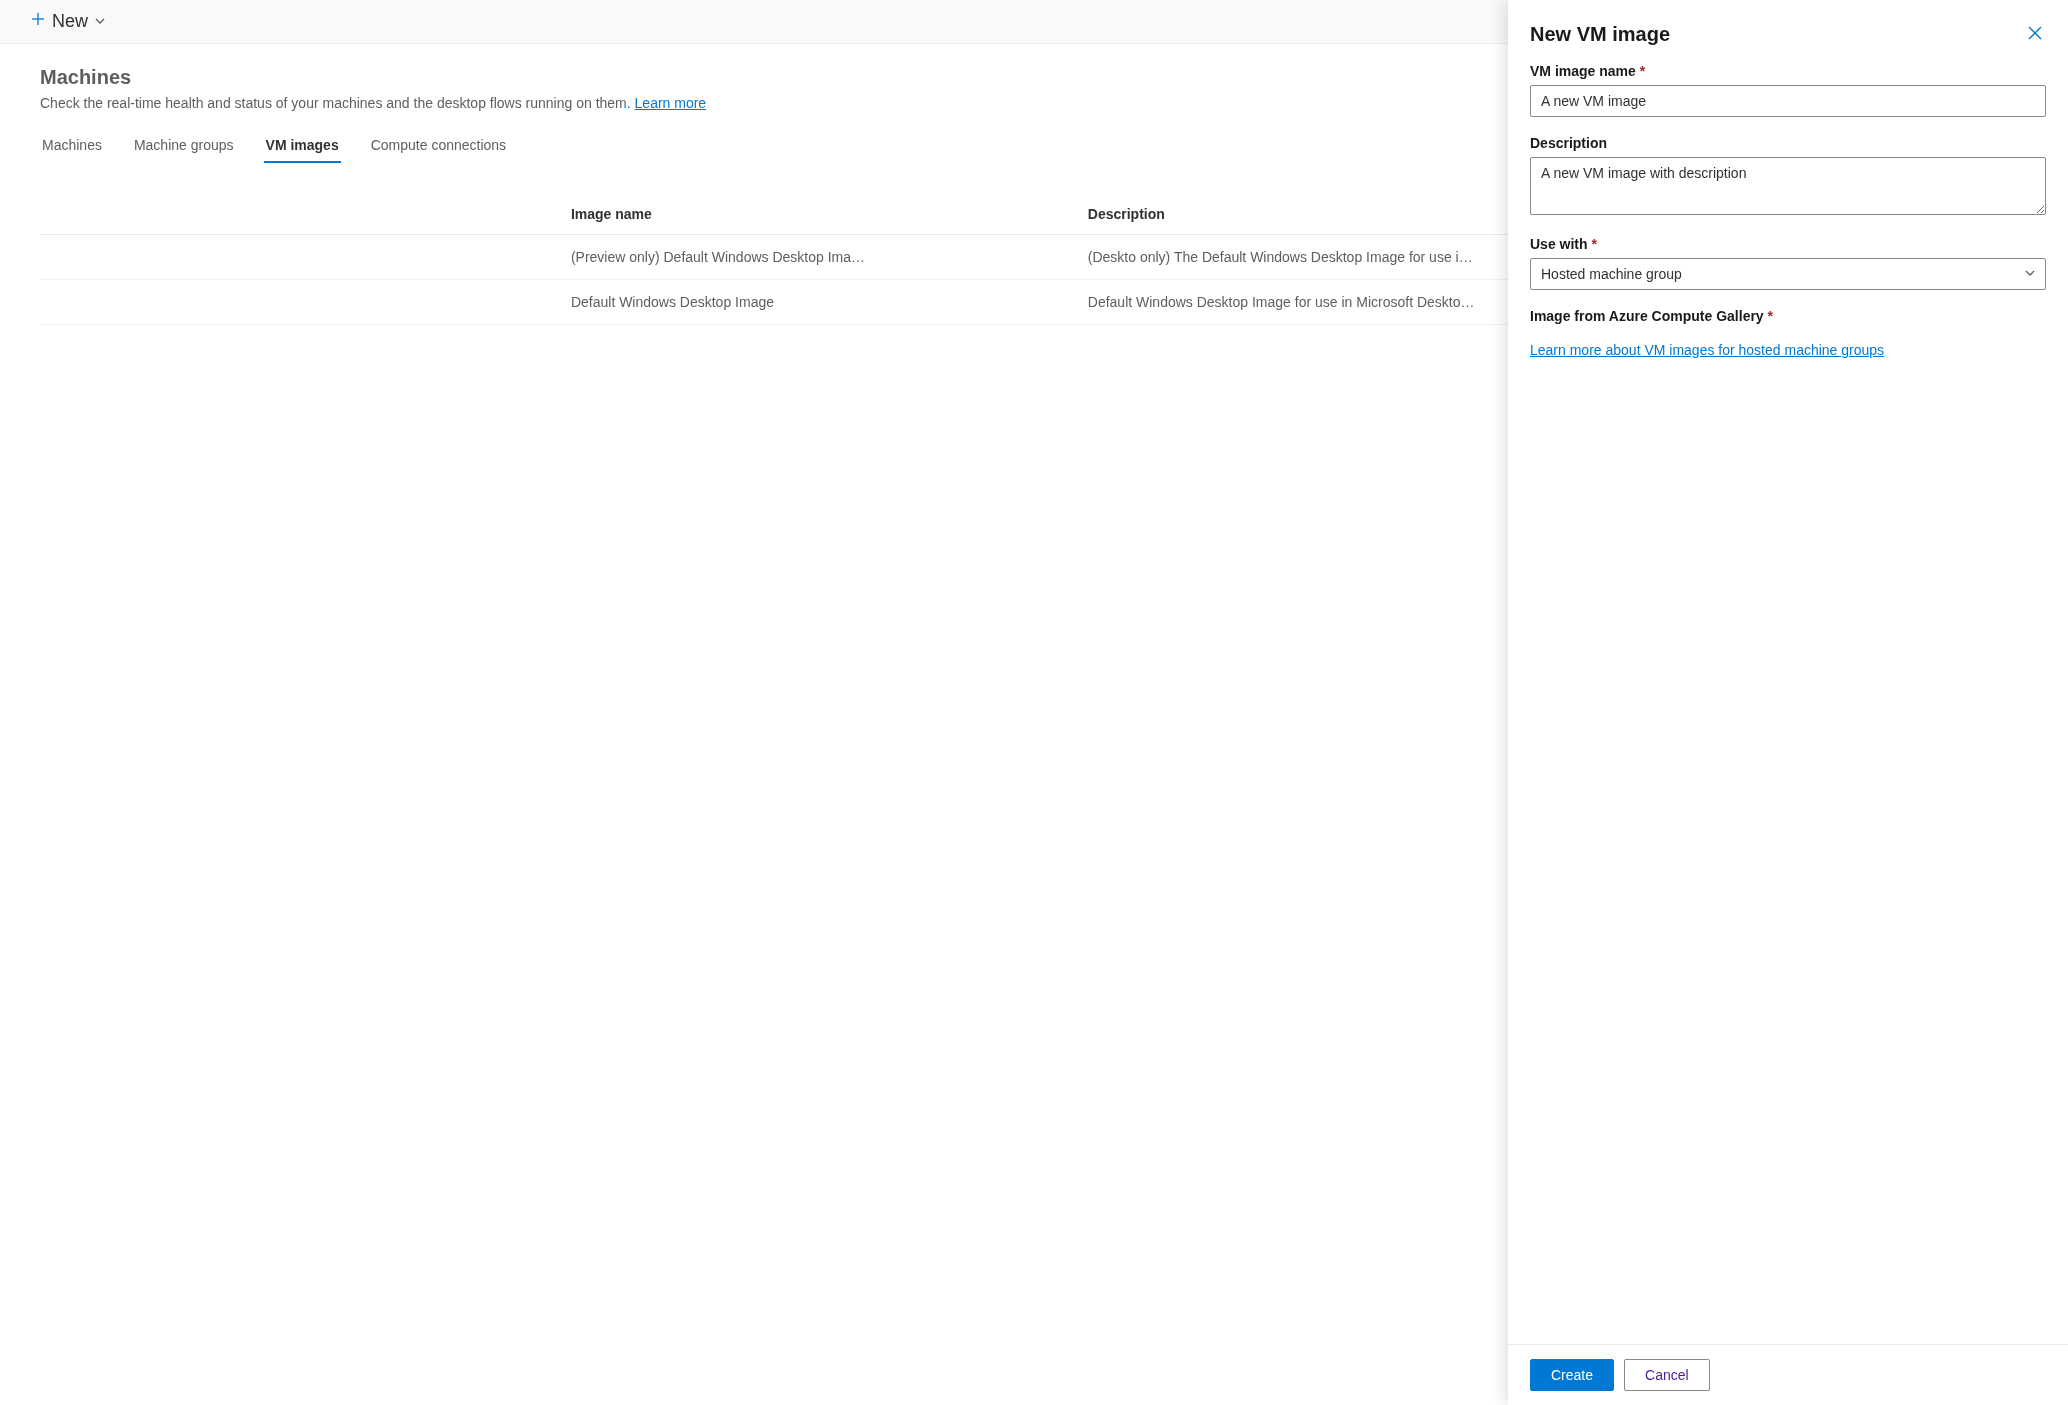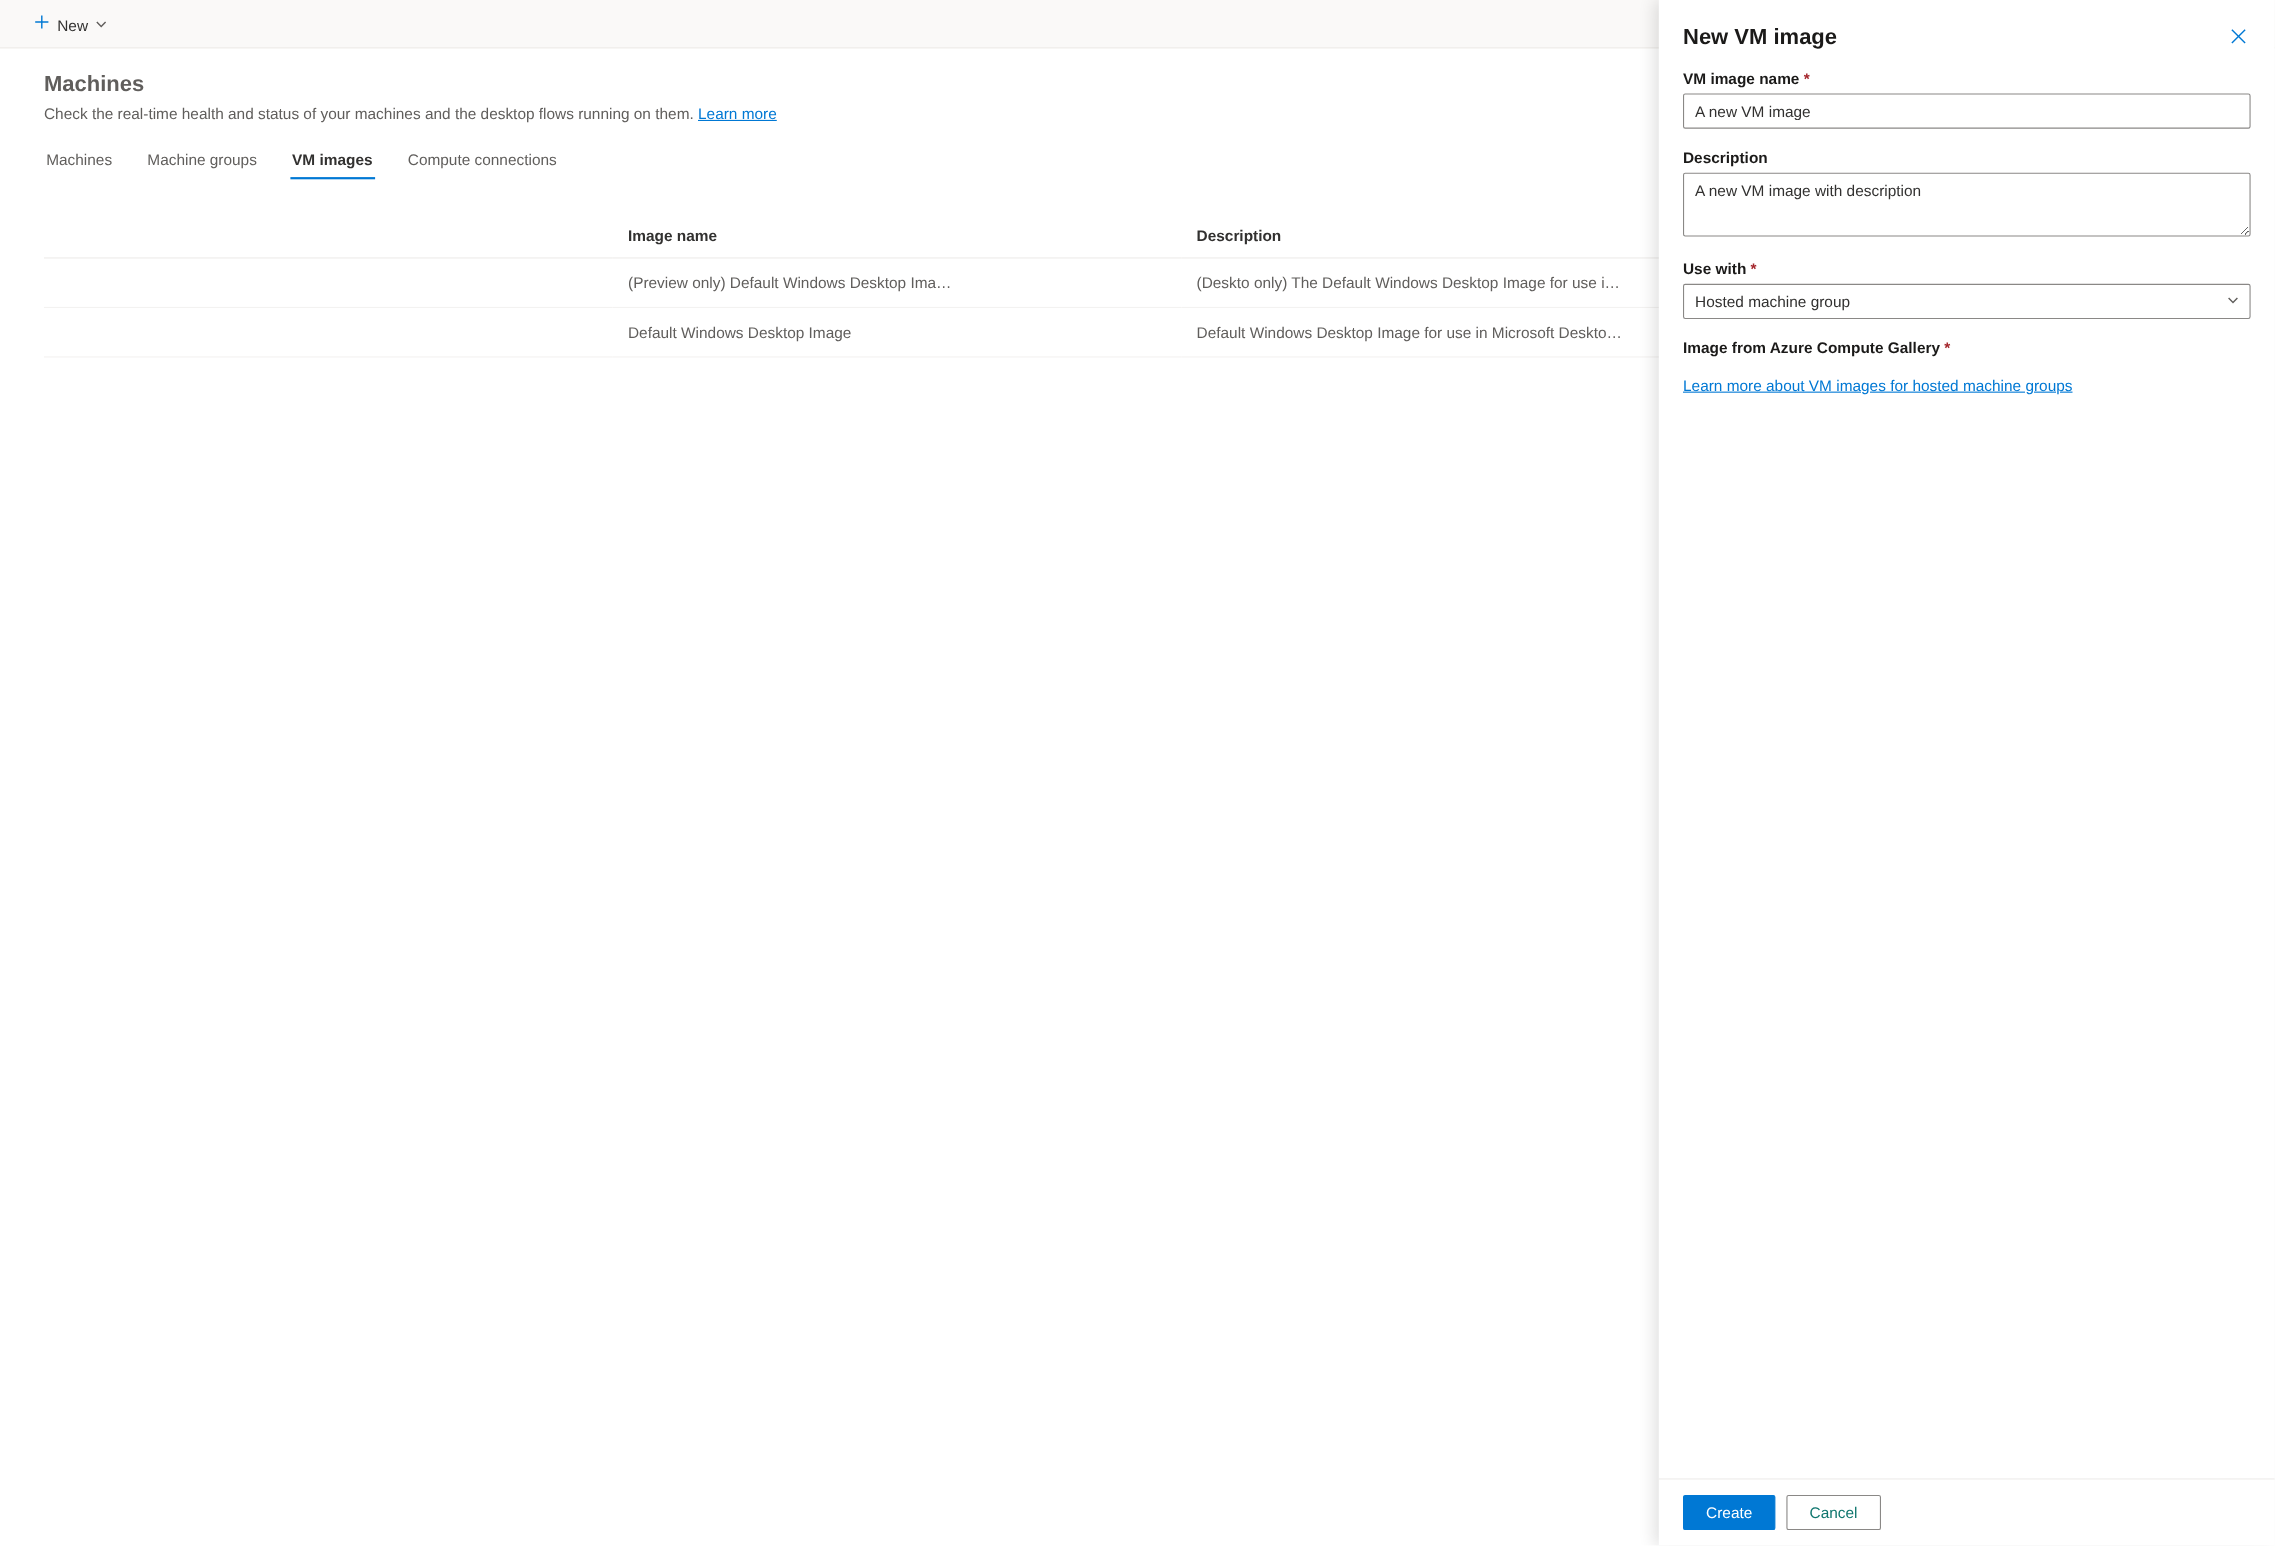--- a/index.html
+++ b/index.html
@@ -23,25 +23,25 @@
     .toolbar {
       background: #faf9f8;
       border-bottom: 1px solid #edebe9;
       padding: 8px 24px;
       display: flex;
       align-items: center;
       height: 44px;
     }
     .toolbar-btn {
       display: inline-flex;
-      align-items: flex-end;
+      align-items: center;
       gap: 6px;
       background: transparent;
       border: none;
-      font-size: 14px;
+      font-size: 18px;
       color: #323130;
       cursor: pointer;
       padding: 4px 6px;
     }
     .plus-icon svg {
       width: 16px;
       height: 16px;
       stroke: #0078d4;
     }
     .chevron-down-icon svg {
@@ -221,21 +221,21 @@
       background: #0078d4;
       color: #ffffff;
       border: 1px solid #0078d4;
       padding: 7px 20px;
       font-size: 14px;
       border-radius: 2px;
       cursor: pointer;
     }
     .btn-secondary {
       background: #ffffff;
-      color: #0f766e;
+      color: #4c1d95;
       border: 1px solid #8a8886;
       padding: 7px 20px;
       font-size: 14px;
       border-radius: 2px;
       cursor: pointer;
     }
   </style>
 </head>
 <body>
 

